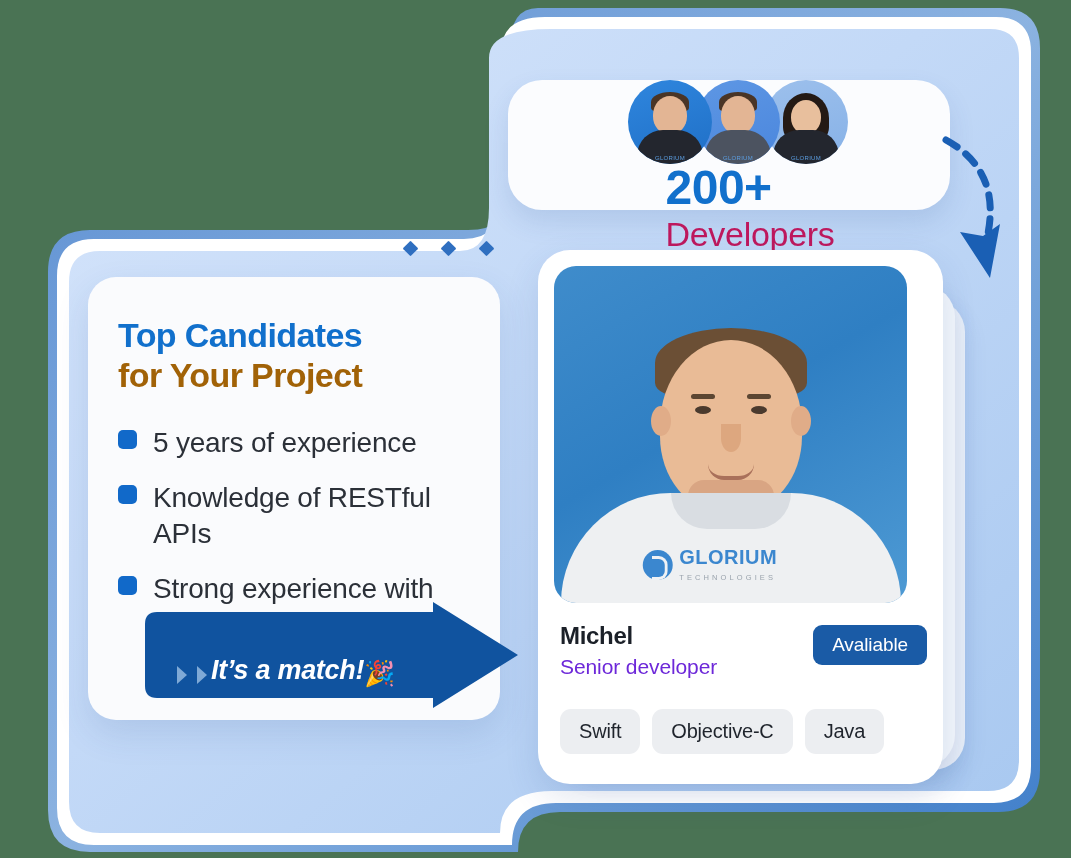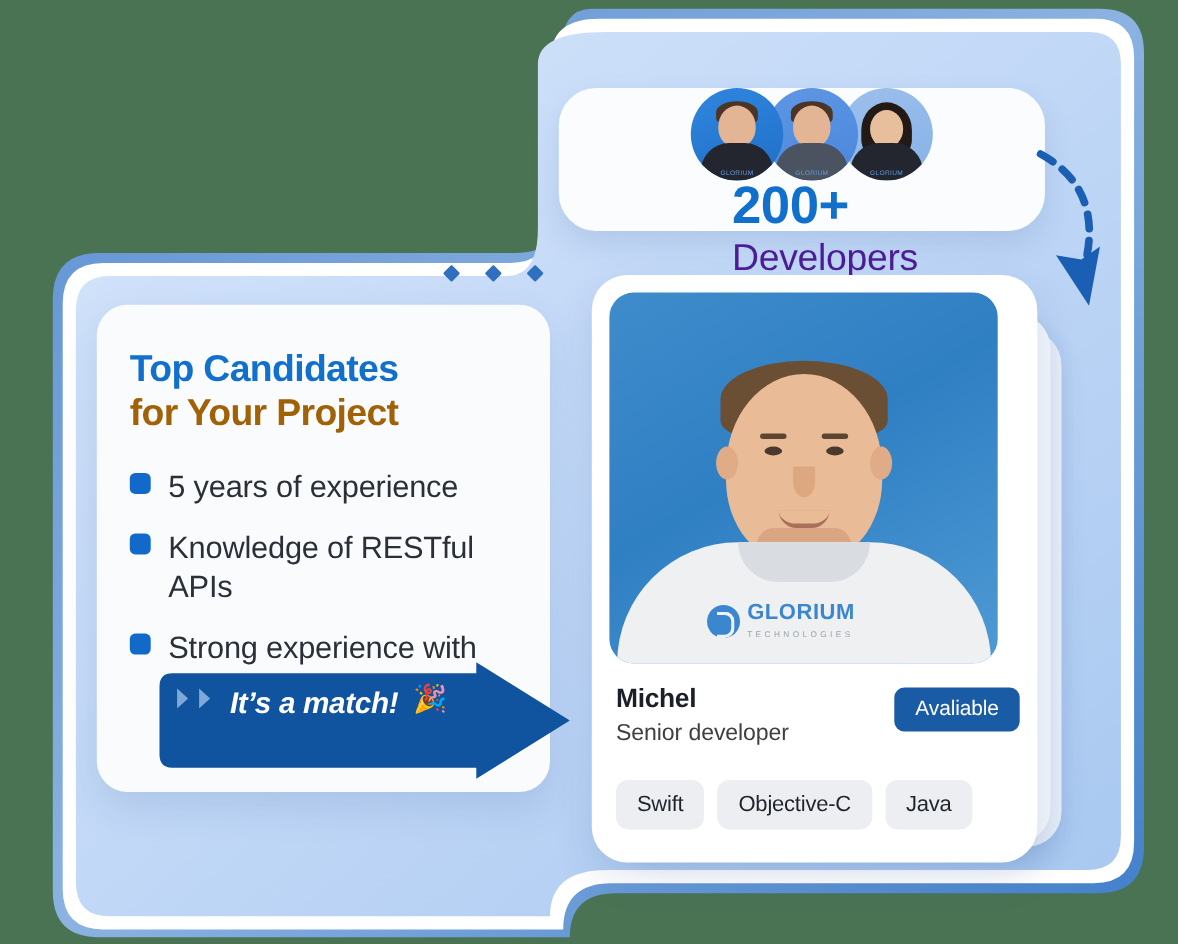--- a/index.html
+++ b/index.html
@@ -143,21 +143,21 @@
   }
   .devs-count {
     font-size: 48px;
     font-weight: 700;
     color: #1170cc;
     letter-spacing: -0.5px;
   }
   .devs-label {
     font-size: 34px;
     font-weight: 400;
-    color: #4c1d95;
+    color: #be185d;
     margin-top: 5px;
     letter-spacing: -0.3px;
   }
 
   
   .curve-arrow {
     position: absolute;
     left: 938px;
     top: 130px;
     width: 80px;
@@ -341,21 +341,21 @@
   }
   .profile-name {
     font-size: 24px;
     font-weight: 700;
     color: #1b2028;
     letter-spacing: -0.3px;
     line-height: 1.05;
   }
   .profile-role {
     font-size: 21px;
-    color: #404040;
+    color: #6d28d9;
     margin-top: 7px;
     letter-spacing: -0.1px;
   }
   .status-badge {
     position: absolute;
     right: 0;
     top: 2px;
     background: #1a5ba6;
     color: #ffffff;
     font-size: 19px;
@@ -439,25 +439,24 @@
     z-index: 12;
   }
   .match-svg {
     position: absolute;
     left: 0; top: 0;
     width: 390px; height: 110px;
     overflow: visible;
   }
   .match-inner {
     position: absolute;
-    left: 0; top: 24px;
+    left: 16px; top: 24px;
     height: 62px;
     display: flex;
-    align-items: flex-start;
-    gap: 14px;
+    align-items: flex-end;
     padding-left: 25px;
     pointer-events: none;
   }
   .chev-pair { display: flex; gap: 3px; }
   .match-label {
     font-size: 27px;
     font-weight: 700;
     font-style: italic;
     color: #ffffff;
     letter-spacing: -0.3px;

